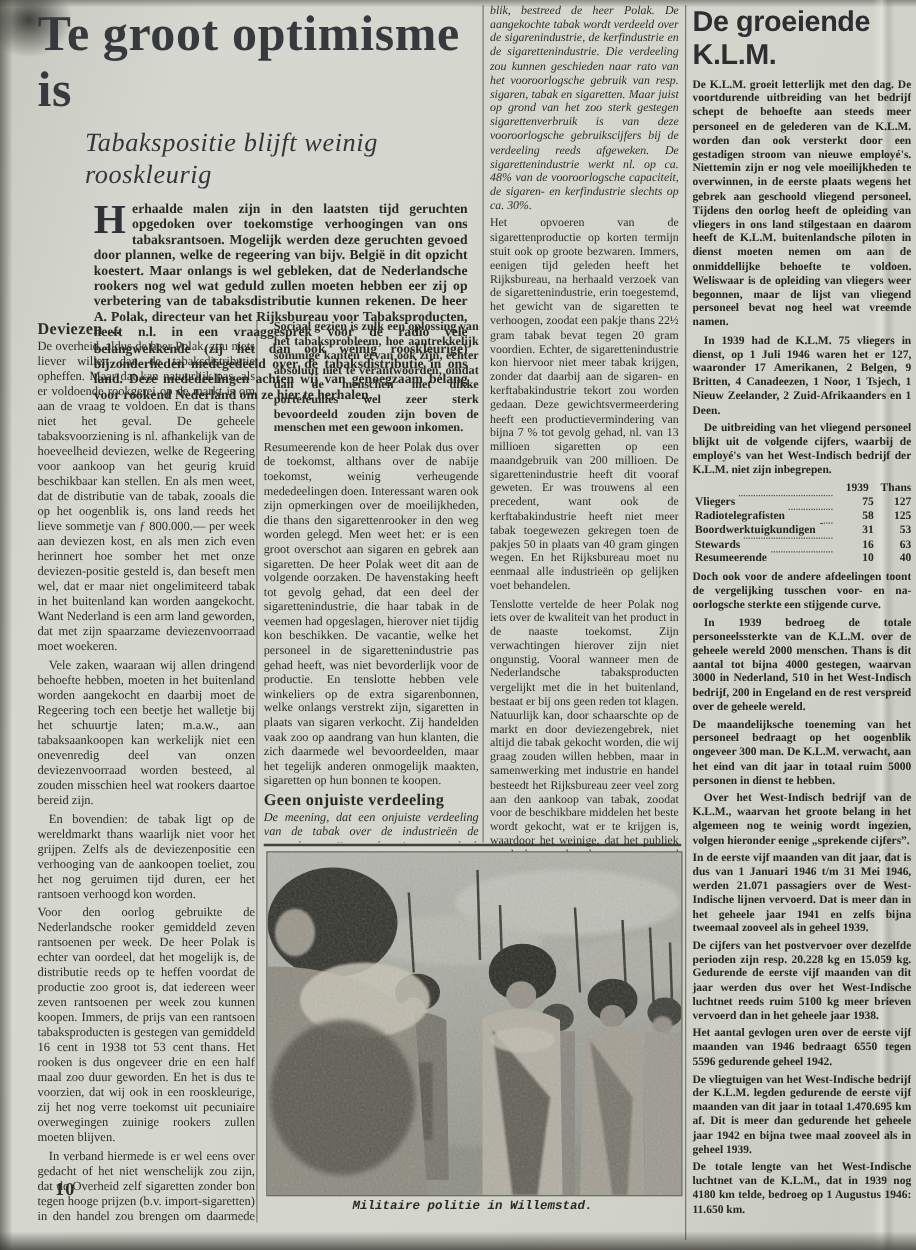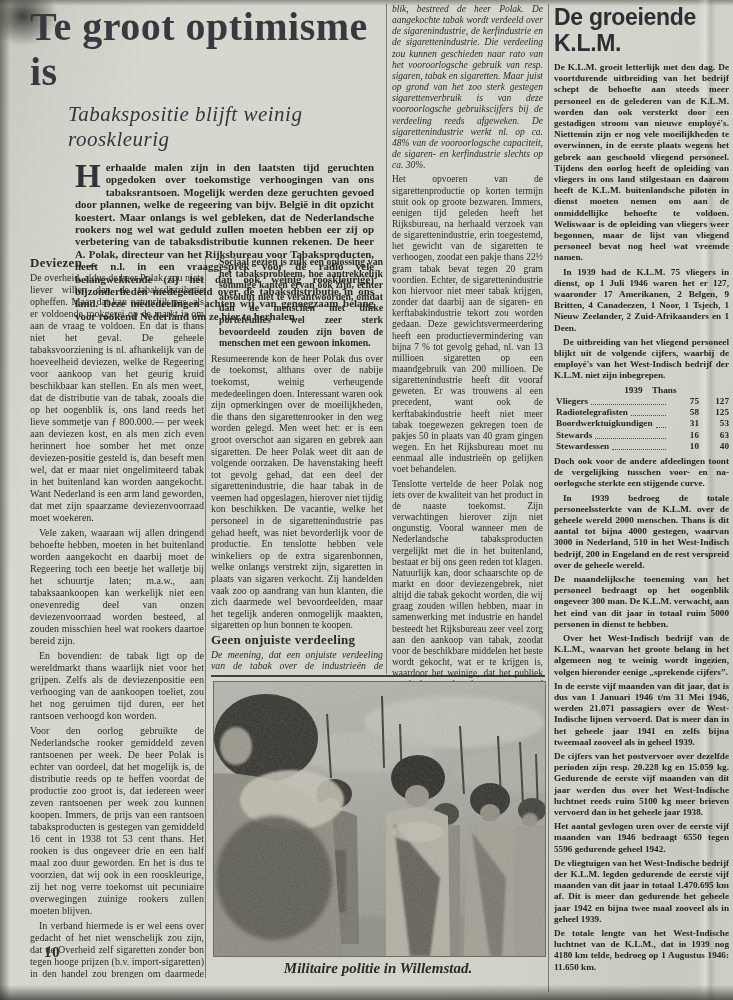--- a/index.html
+++ b/index.html
@@ -40,30 +40,30 @@
 
   
   .vrule{position:absolute;width:1px;background:rgba(48,48,42,.55);}
   .vr1{left:205px;top:256px;height:722px;}
   .vr2{left:386px;top:4px;height:670px;}
   .vr3{left:548px;top:4px;height:988px;}
   .photo-rule{position:absolute;left:211px;top:675px;width:334px;height:2px;background:rgba(40,40,34,.85);}
 
   
   .klm-table{margin:3px 0 4px 2px;}
-  .klm-row{display:flex;align-items:flex-end;}
+  .klm-row{display:flex;align-items:flex-start;}
   .klm-row .lbl{white-space:nowrap;}
   .klm-row .leader{flex:1;border-bottom:1px dotted rgba(45,45,38,.8);margin:0 3px 2px 3px;min-width:2px;}
   .klm-row .v{width:30px;text-align:right;}
-  .klm-head{display:flex;justify-content:center;font-weight:bold;}
+  .klm-head{display:flex;justify-content:flex-end;font-weight:bold;}
   .klm-head .v{width:34px;text-align:right;}
 
   
   .photo{position:absolute;left:213px;top:681px;width:331px;height:274px;border:1px solid rgba(70,70,62,.6);overflow:hidden;background:#a8a9a0;}
-  .caption{position:absolute;left:211px;top:960px;width:334px;text-align:center;font-style:italic;font-weight:bold;font-size:15px;color:#2a2a23;}
+  .caption{position:absolute;left:211px;top:960px;width:334px;text-align:center;font-style:italic;font-weight:bold;font-size:10px;color:#2a2a23;font-family:Liberation Mono, monospace;}
 
   .pagenum{position:absolute;left:44px;top:944px;font-size:14.5px;font-weight:bold;color:#2b2b24;letter-spacing:1px;}
 </style>
 </head>
 <body>
 
 <div class="page">
 
   <div class="shadow-top"></div>
   <div class="shadow-left"></div>
@@ -133,21 +133,21 @@
         <span class="v">31</span>
         <span class="v">53</span>
       </div>
       <div class="klm-row">
         <span class="lbl">Stewards</span>
           <span class="leader"></span>
         <span class="v">16</span>
         <span class="v">63</span>
       </div>
       <div class="klm-row">
-        <span class="lbl">Stewardessen</span>
+        <span class="lbl">Resumeerende</span>
           <span class="leader"></span>
         <span class="v">10</span>
         <span class="v">40</span>
       </div>
     </div>
     <p>Doch ook voor de andere afdeelingen toont de vergelijking tusschen voor- en na-oorlogsche sterkte een stijgende curve.</p>
     <p class="ind">In 1939 bedroeg de totale personeelssterkte van de K.L.M. over de geheele wereld 2000 menschen. Thans is dit aantal tot bijna 4000 gestegen, waarvan 3000 in Nederland, 510 in het West-Indisch bedrijf, 200 in Engeland en de rest verspreid over de geheele wereld.</p>
     <p>De maandelijksche toeneming van het personeel bedraagt op het oogenblik ongeveer 300 man. De K.L.M. verwacht, aan het eind van dit jaar in totaal ruim 5000 personen in dienst te hebben.</p>
     <p class="ind">Over het West-Indisch bedrijf van de K.L.M., waarvan het groote belang in het algemeen nog te weinig wordt ingezien, volgen hieronder eenige „sprekende cijfers”.</p>
     <p>In de eerste vijf maanden van dit jaar, dat is dus van 1 Januari 1946 t/m 31 Mei 1946, werden 21.071 passagiers over de West-Indische lijnen vervoerd. Dat is meer dan in het geheele jaar 1941 en zelfs bijna tweemaal zooveel als in geheel 1939.</p>

